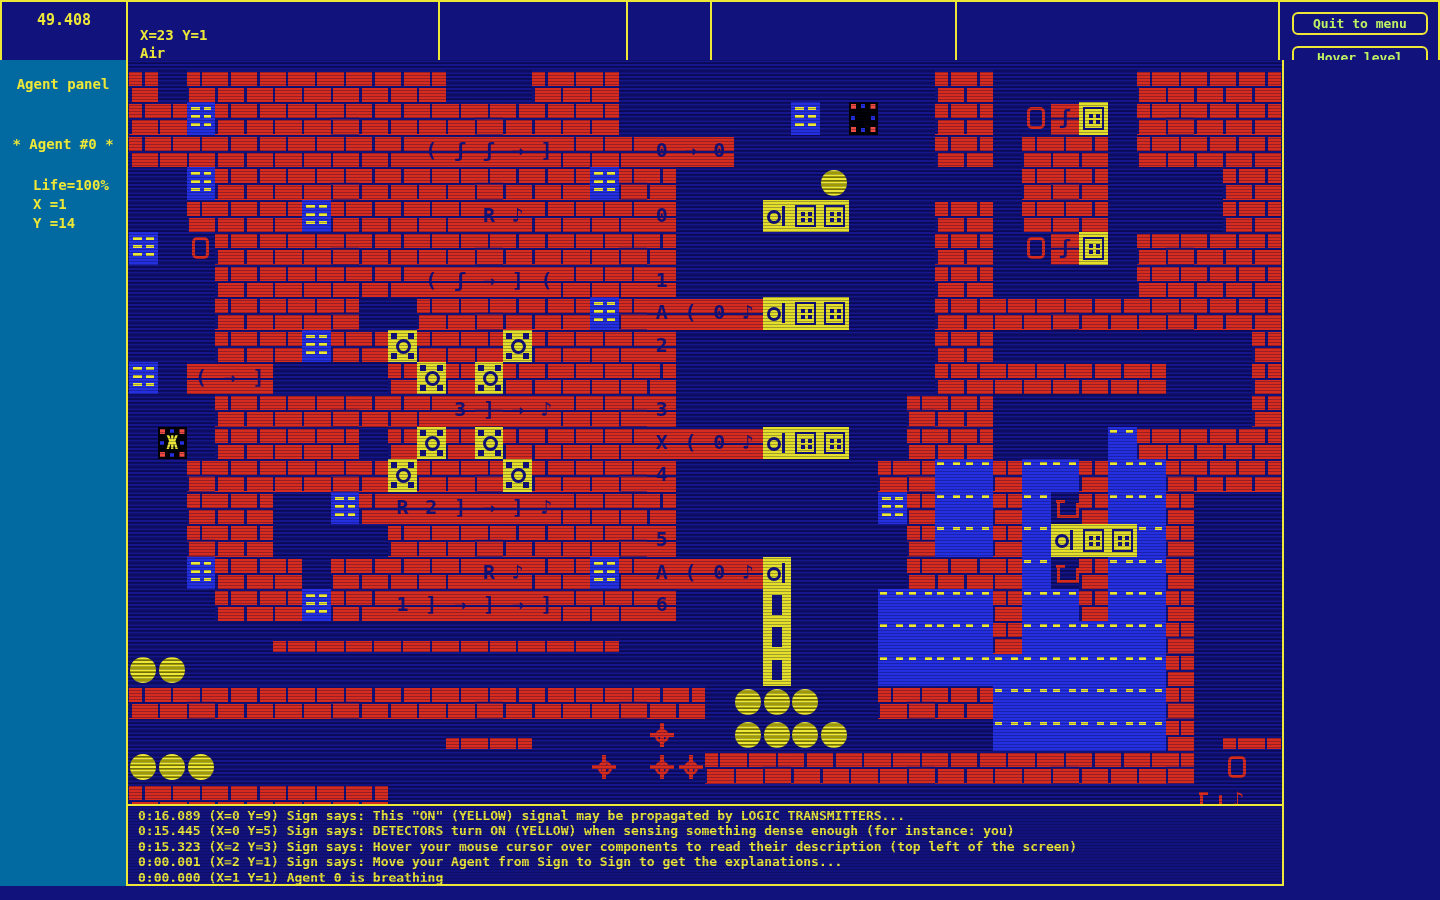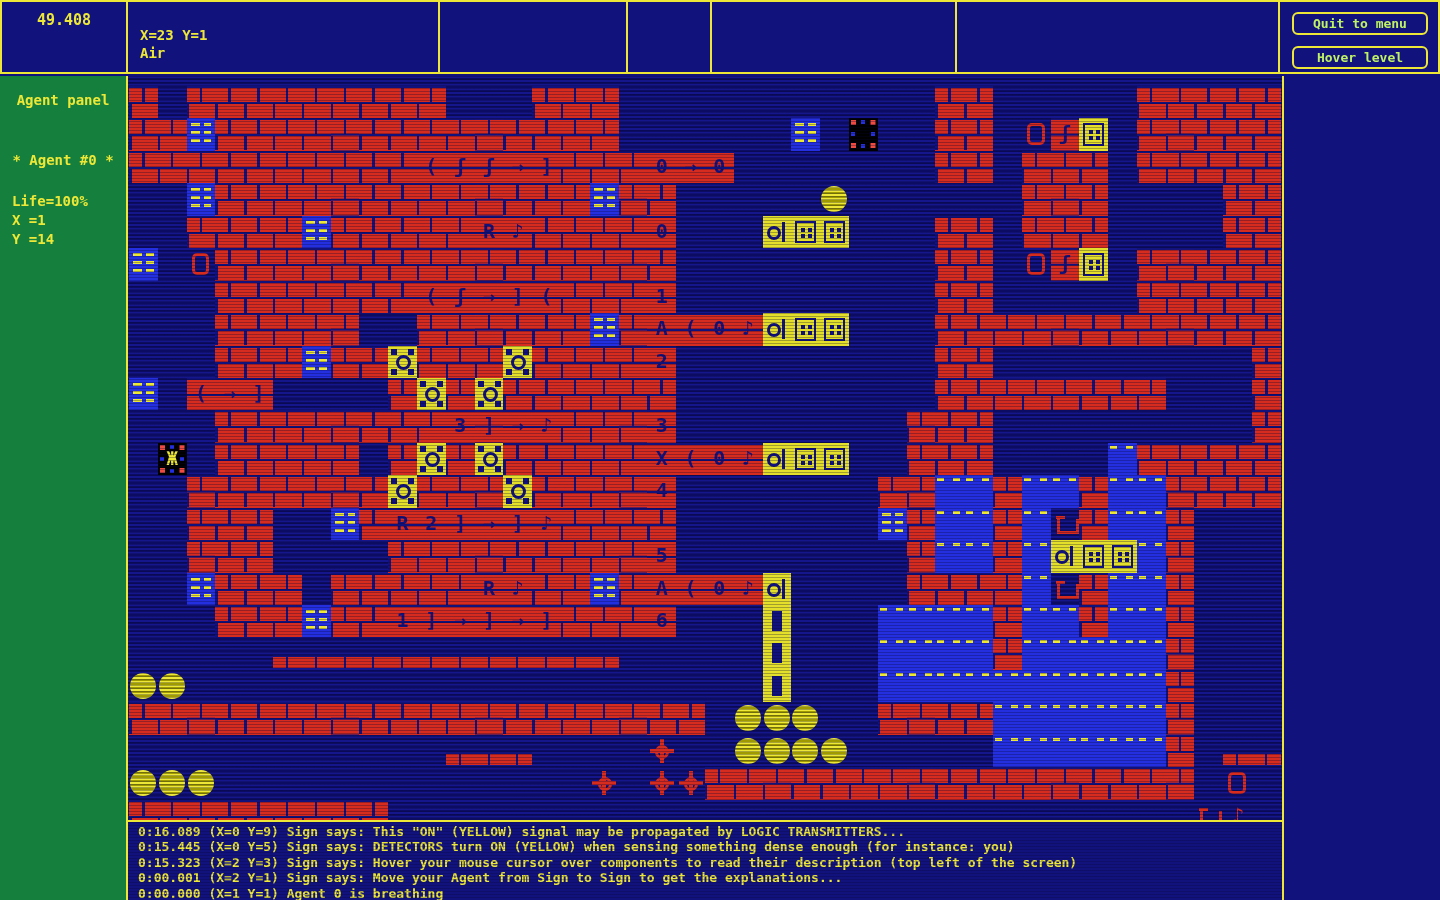--- a/index.html
+++ b/index.html
@@ -2,37 +2,37 @@
 <html><head>
 <meta charset="utf-8">
 <style>
   * { margin:0; padding:0; box-sizing:border-box; }
   html,body { width:1440px; height:900px; overflow:hidden; background:#0d0d66; }
   .screen { position:relative; width:1440px; height:900px;
     font-family:"DejaVu Sans Mono","Liberation Mono",monospace;
     font-weight:bold; color:#ede838; background:#12127c; }
 
   
-  .topbar { display:flex; height:76px; width:1440px; }
+  .topbar { display:flex; height:60px; width:1440px; }
   .tb-box { height:74px; border:2px solid #ede838; border-left:none; background:#12127c; }
   .tb-box:first-child { border-left:2px solid #ede838; }
   .timer-box { width:128px; text-align:center; padding-top:9px; font-size:15px; }
   .hover-box { width:312px; padding:24px 12px; font-size:14px; line-height:18px; }
   .sp1 { width:188px; } .sp2 { width:84px; } .sp3 { width:245px; } .sp4 { width:323px; }
   .menu-box { width:160px; padding:10px 12px; }
   .menu-btn { display:block; width:136px; height:23px; margin-bottom:11px;
     background:transparent; border:2px solid #ede838; border-radius:6px;
     color:#bef264; font:inherit; font-size:13px; text-align:center; line-height:19px; cursor:pointer; }
 
   
   .main { display:flex; height:826px; }
-  .left-panel { width:128px; height:826px; border-right:2px solid #ede838; background:#15803d; }
+  .left-panel { width:128px; height:826px; border-right:2px solid #ede838; background:#0369a1; }
   .panel-title { margin-top:16px; text-align:center; font-size:14px; }
   .agent-header { margin-top:44px; text-align:center; font-size:14px; }
-  .agent-stats { margin-top:24px; padding-left:12px; font-size:14px; line-height:19px; }
+  .agent-stats { margin-top:24px; padding-left:33px; font-size:14px; line-height:19px; }
   .map-col { width:1154px; height:826px; display:flex; flex-direction:column; }
   .right-panel { flex:1; height:826px; border-left:2px solid #ede838; background:#12127c; }
 
   
   .map-viewport { position:relative; width:1154px; height:744px; overflow:hidden;
     background:repeating-linear-gradient(180deg,#16168c 0 2px,#0c0c62 2px 4px); }
   .map-grid { position:absolute; left:1px; top:10px; display:grid;
     grid-template-columns:repeat(40,28.8px); grid-auto-rows:32.44px; }
   .map-viewport::after { content:""; position:absolute; inset:0; pointer-events:none;
     background:repeating-linear-gradient(180deg,rgba(5,5,50,.30) 0 1px,transparent 1px 3px); }

